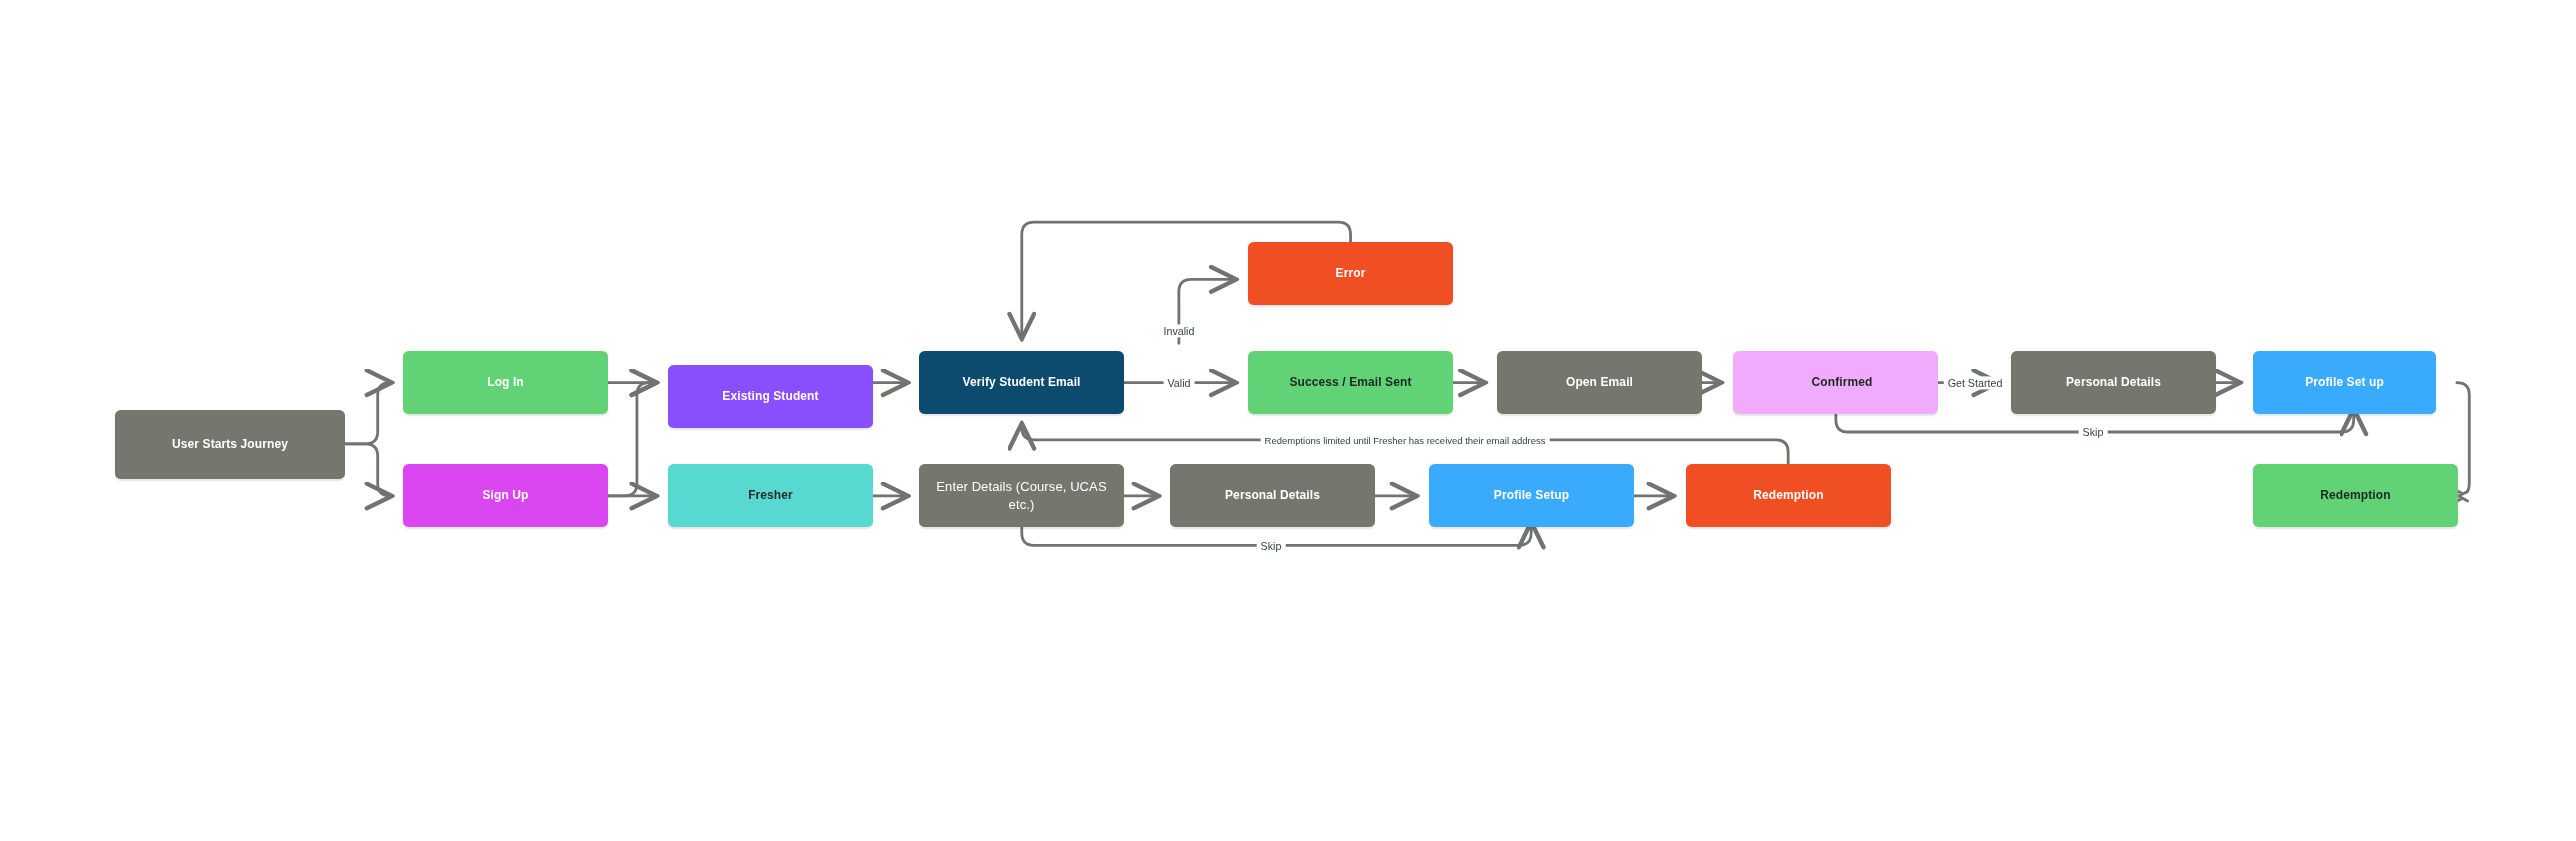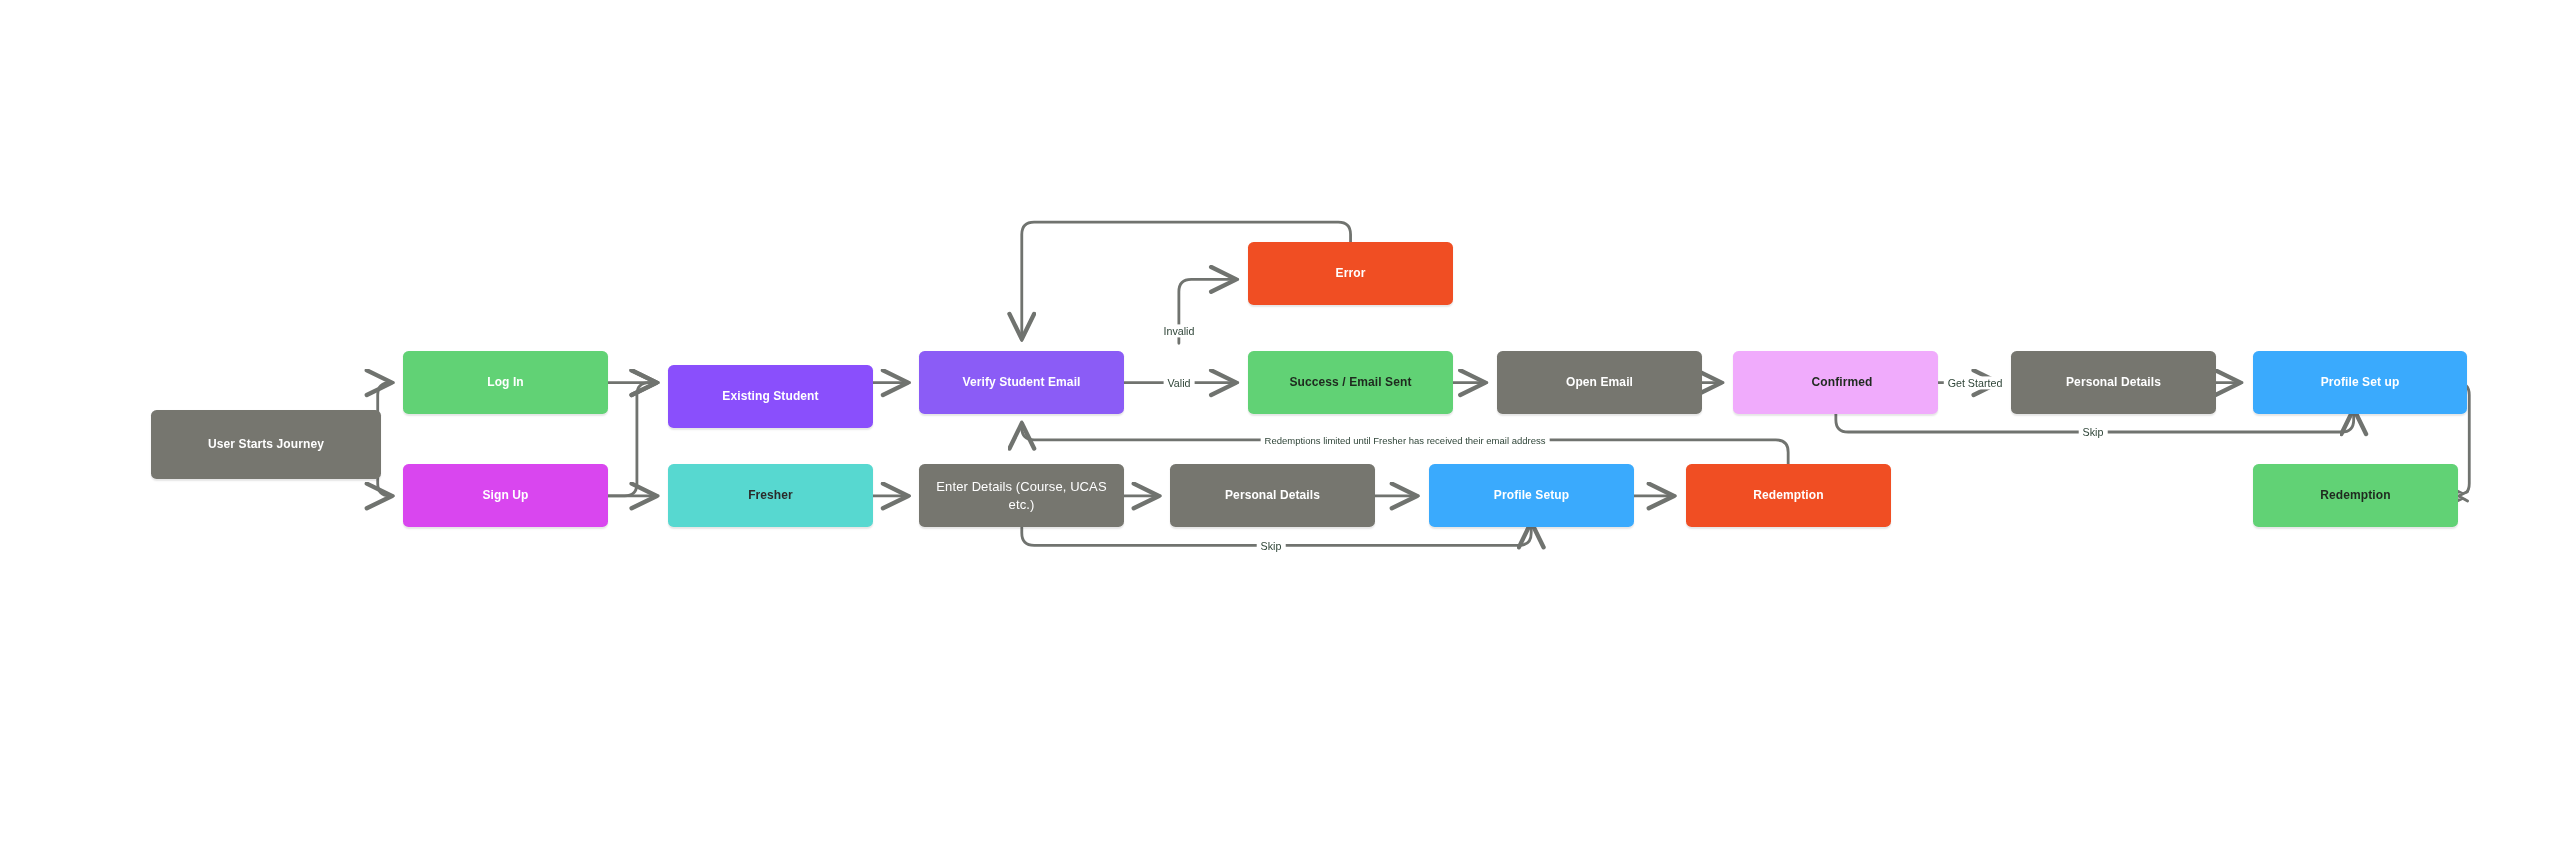--- a/index.html
+++ b/index.html
@@ -118,41 +118,41 @@
 
   <svg style="position:absolute;left:0;top:0;width:2576px;height:841px;pointer-events:none;" viewBox="0 0 4589 1499">
     <g fill="none" stroke="#ffffff" stroke-width="9" stroke-linecap="round">
       <path d="M4381,884 L4402,884"></path>
     </g>
     <g fill="none" stroke="#70736f" stroke-width="5" stroke-linecap="round" stroke-linejoin="round">
       <path d="M4397,876 L4381,884 L4397,893"></path>
     </g>
   </svg>
 
-  <div class="node" style="left:115px;top:410px;width:230px;height:69px;background:#76766f;color:#ffffff;margin-left:36px;">
+  <div class="node" style="left:115px;top:410px;width:230px;height:69px;background:#76766f;color:#ffffff;">
     <span class="node-label">User Starts Journey</span>
   </div>
 
   <div class="node" style="left:403px;top:351px;width:205px;height:63px;background:#61d275;color:#ffffff;">
     <span class="node-label">Log In</span>
   </div>
 
   <div class="node" style="left:403px;top:464px;width:205px;height:63px;background:#d946ef;color:#ffffff;">
     <span class="node-label">Sign Up</span>
   </div>
 
   <div class="node" style="left:668px;top:365px;width:205px;height:63px;background:#8a4ffc;color:#ffffff;">
     <span class="node-label">Existing Student</span>
   </div>
 
   <div class="node" style="left:668px;top:464px;width:205px;height:63px;background:#57d8d0;color:#2b2b2b;">
     <span class="node-label">Fresher</span>
   </div>
 
-  <div class="node" style="left:919px;top:351px;width:205px;height:63px;background:#8b5cf6;color:#ffffff;">
+  <div class="node" style="left:919px;top:351px;width:205px;height:63px;background:#0c4a6e;color:#ffffff;">
     <span class="node-label">Verify Student Email</span>
   </div>
 
   <div class="node multiline" style="left:919px;top:464px;width:205px;height:63px;background:#76766f;color:#ffffff;">
     <span class="node-label">Enter Details (Course, UCAS etc.)</span>
   </div>
 
   <div class="node" style="left:1248px;top:242px;width:205px;height:63px;background:#f04e23;color:#ffffff;">
     <span class="node-label">Error</span>
   </div>
@@ -178,21 +178,21 @@
   </div>
 
   <div class="node" style="left:1686px;top:464px;width:205px;height:63px;background:#f04e23;color:#ffffff;">
     <span class="node-label">Redemption</span>
   </div>
 
   <div class="node" style="left:2011px;top:351px;width:205px;height:63px;background:#76766f;color:#ffffff;">
     <span class="node-label">Personal Details</span>
   </div>
 
-  <div class="node" style="left:2253px;top:351px;width:214px;height:63px;background:#3aaafd;color:#ffffff;">
+  <div class="node" style="left:2253px;top:351px;width:183px;height:63px;background:#3aaafd;color:#ffffff;">
     <span class="node-label">Profile Set up</span>
   </div>
 
   <div class="node" style="left:2253px;top:464px;width:205px;height:63px;background:#61d275;color:#1f2a1f;">
     <span class="node-label">Redemption</span>
   </div>
 
   <div class="edge-label" style="left:1179px;top:331px;">Invalid</div>
 
   <div class="edge-label" style="left:1179px;top:383px;">Valid</div>

